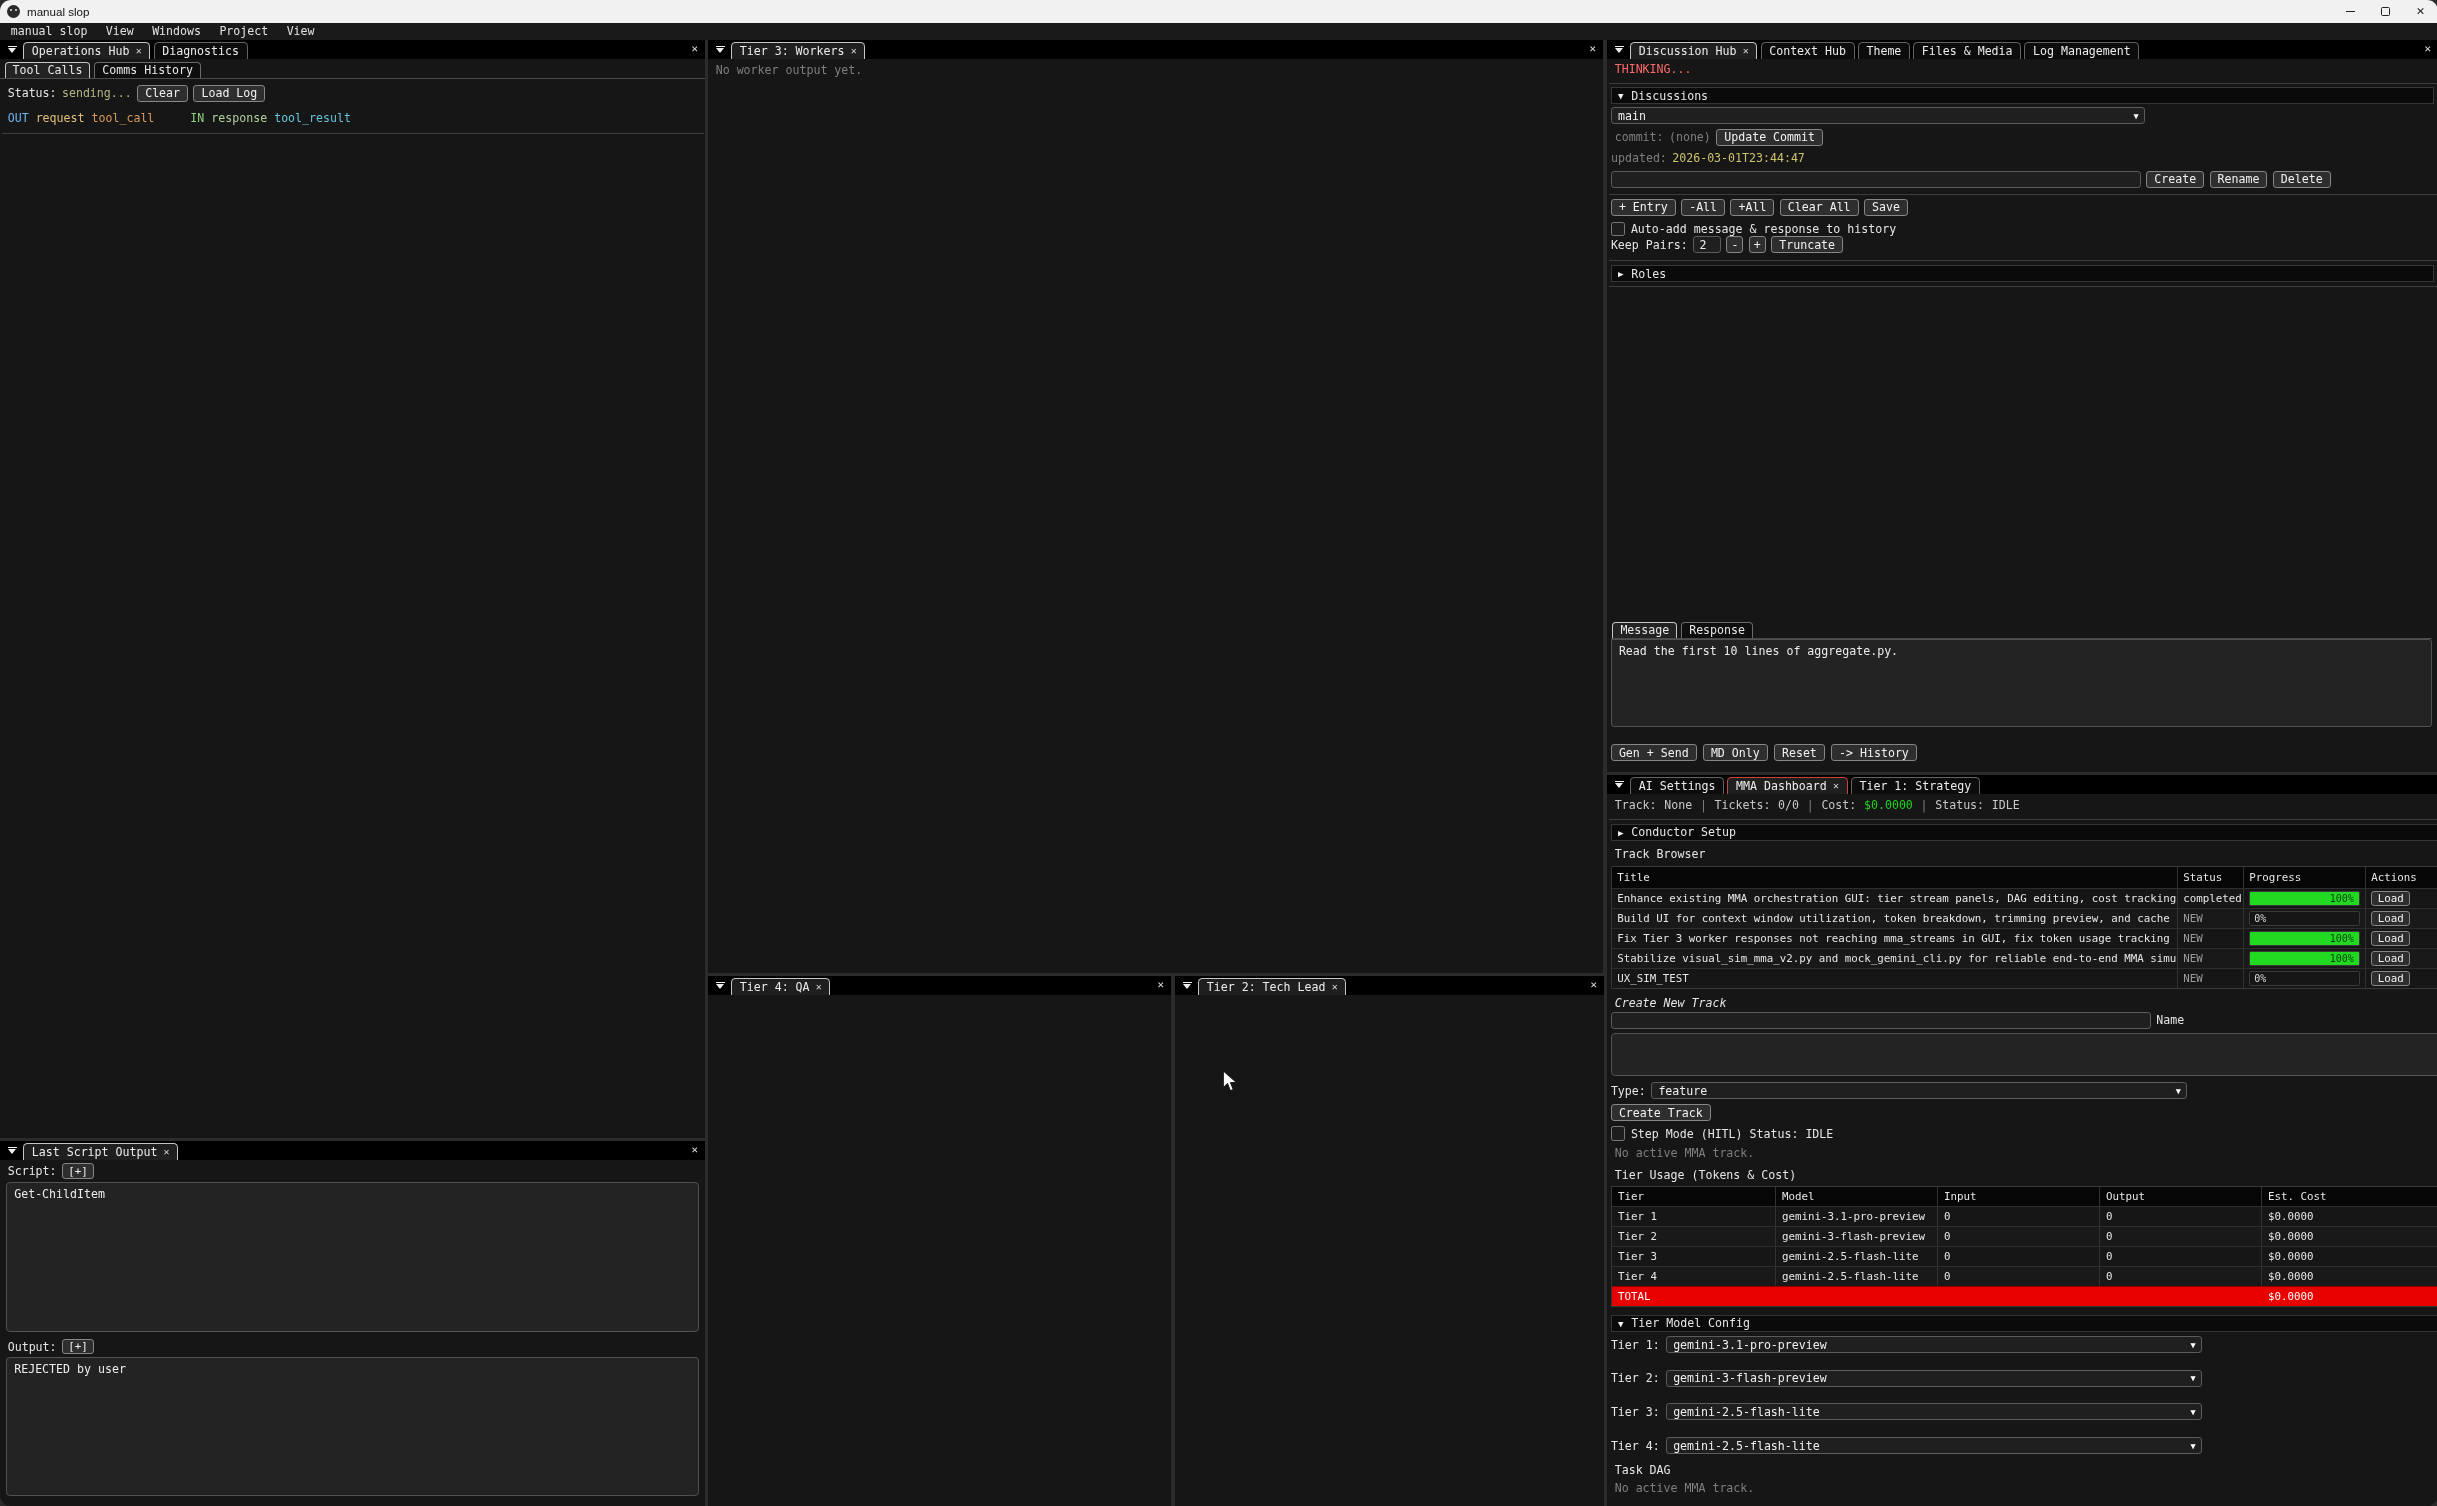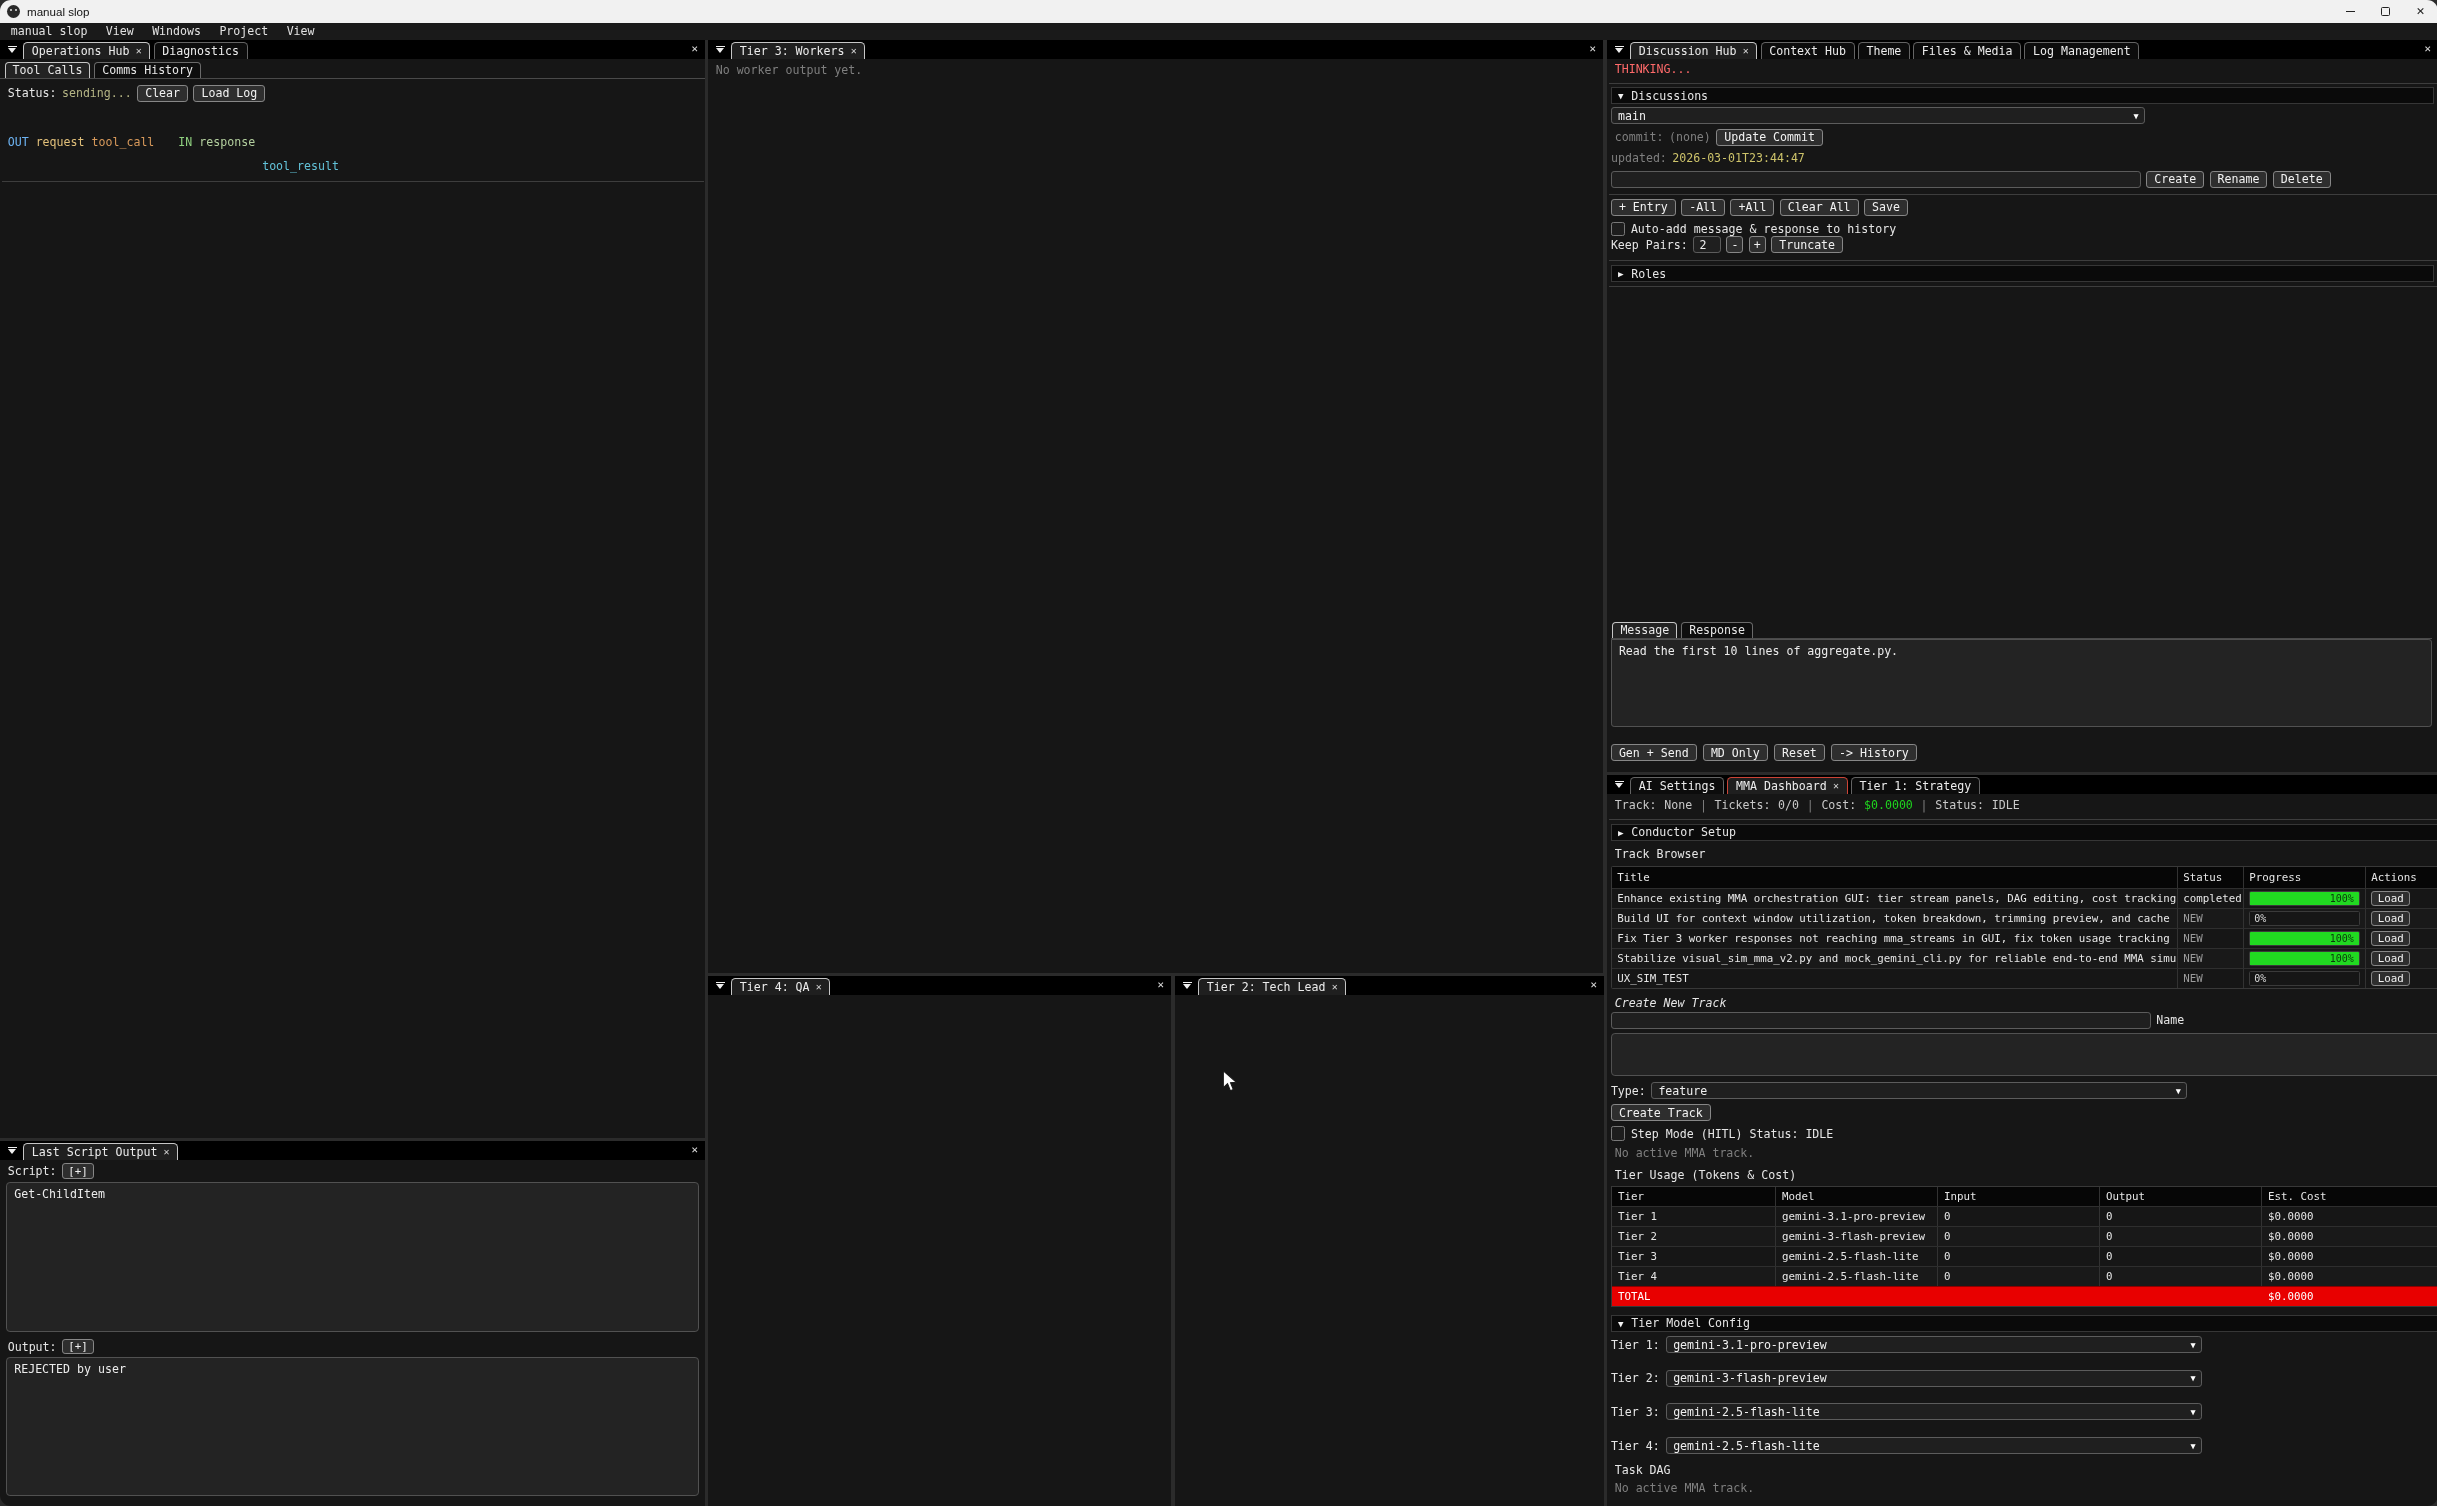--- a/index.html
+++ b/index.html
@@ -51,21 +51,21 @@
   .sep { height:0.8px; background:#3d3d3d; margin:3.9px 1.5px; }
   .tarea { background:#232323; border:0.8px solid #515151; border-radius:3.9px; color:#ececec; padding:3.9px 7px; white-space:pre-wrap; overflow:hidden; }
   .muted { color:#7f7f7f; }
   .row { display:flex; align-items:center; gap:5.4px; padding:0 3.9px; }
 
   
   #ops { left:0; top:40px; width:705px; height:1098px; }
   #ops .status-val { color:#b5b585; }
   .legend { display:flex; align-items:center; padding:0 7.7px; margin-top:9.2px; }
   .lg-out { color:#6db3f2; } .lg-req { color:#e2c07a; margin-left:7px; } .lg-tc { color:#d99a5b; margin-left:7px; }
-  .lg-in { color:#8fd07f; margin-left:24px; } .lg-resp { color:#b3cf9e; margin-left:7px; } .lg-tr { color:#62c2d8; margin-left:7px;margin-top:48px; }
+  .lg-in { color:#8fd07f; margin-left:36px; } .lg-resp { color:#b3cf9e; margin-left:7px; } .lg-tr { color:#62c2d8; margin-left:7px; }
 
   
   #tier3 { left:708px; top:40px; width:895px; height:933px; }
   #tier4 { left:708px; top:976px; width:463px; height:530px; }
   #tier2 { left:1175px; top:976px; width:429px; height:530px; }
 
   
   #disc { left:1607px; top:40px; width:831px; height:732px; }
   .thinking { color:#ff6a6a; padding:3.9px 7.7px 2.3px; }
   .combo-main { margin:3.1px 3.9px; width:534px; }

